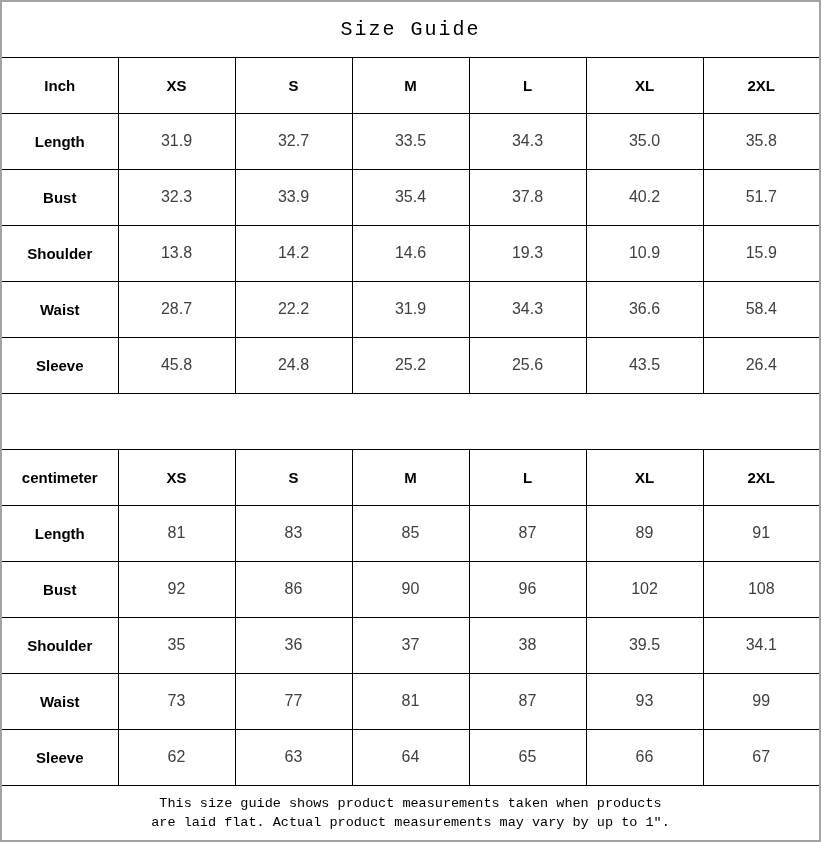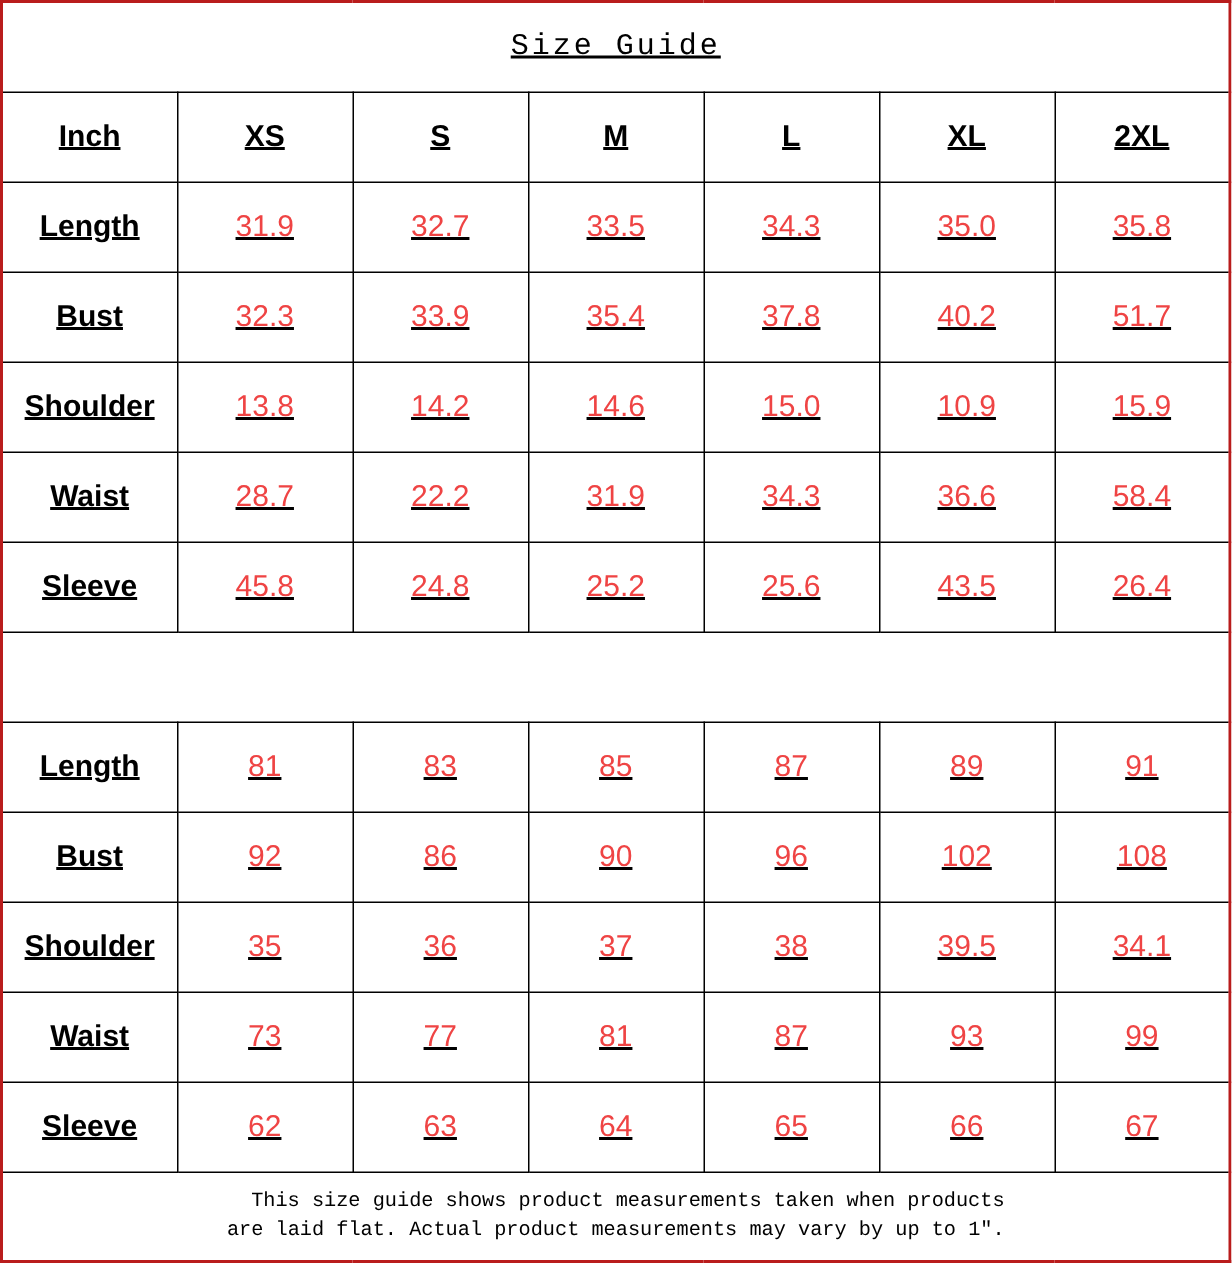--- a/index.html
+++ b/index.html
@@ -16,59 +16,59 @@
     color: #000000;
     background: #ffffff;
   }
   .size-guide td, .size-guide th {
     border: 1px solid #000000;
     text-align: center;
     vertical-align: middle;
     padding: 0;
     overflow: hidden;
   }
-  .size-guide { border: 2px solid #b91c1c; text-decoration: underline; }
+  .size-guide { border: 2px solid #a3a3a3; }
   .size-guide tr { height: 56px; }
 
   
   .title-cell {
     font-family: "Liberation Mono", monospace;
     font-size: 20px;
     font-weight: normal;
     letter-spacing: 2px;
     color: #000000;
   }
 
   
   .head-cell, .label-cell {
-    font-size: 20px;
+    font-size: 15px;
     font-weight: bold;
     color: #000000;
   }
 
   
   .value-cell {
-    font-size: 20px;
+    font-size: 16px;
     font-weight: normal;
-    color: #ef4444;
+    color: #404040;
   }
 
   
   .spacer-cell { border-left: none; border-right: none; }
 
   
   .footer-cell {
     font-family: "Liberation Mono", monospace;
     font-size: 13.5px;
     color: #000000;
     text-align: center;
   }
   .footer-inner {
     display: inline-block;
-    text-align: right;
+    text-align: center;
     line-height: 19px;
   }
 </style>
 </head>
 <body>
 
 <table class="size-guide">
 
   <tbody>
       <tr>
@@ -101,21 +101,21 @@
     <td class="value-cell">35.4</td>
     <td class="value-cell">37.8</td>
     <td class="value-cell">40.2</td>
     <td class="value-cell">51.7</td>
   </tr>
   <tr>
     <td class="label-cell">Shoulder</td>
     <td class="value-cell">13.8</td>
     <td class="value-cell">14.2</td>
     <td class="value-cell">14.6</td>
-    <td class="value-cell">15.0</td>
+    <td class="value-cell">19.3</td>
     <td class="value-cell">10.9</td>
     <td class="value-cell">15.9</td>
   </tr>
   <tr>
     <td class="label-cell">Waist</td>
     <td class="value-cell">28.7</td>
     <td class="value-cell">22.2</td>
     <td class="value-cell">31.9</td>
     <td class="value-cell">34.3</td>
     <td class="value-cell">36.6</td>
@@ -128,20 +128,29 @@
     <td class="value-cell">25.2</td>
     <td class="value-cell">25.6</td>
     <td class="value-cell">43.5</td>
     <td class="value-cell">26.4</td>
   </tr>
 
   <tr>
     <td class="spacer-cell" colspan="7"></td>
   </tr>
 
+  <tr>
+    <th class="head-cell">centimeter</th>
+    <th class="head-cell">XS</th>
+    <th class="head-cell">S</th>
+    <th class="head-cell">M</th>
+    <th class="head-cell">L</th>
+    <th class="head-cell">XL</th>
+    <th class="head-cell">2XL</th>
+  </tr>
 
   <tr>
     <td class="label-cell">Length</td>
     <td class="value-cell">81</td>
     <td class="value-cell">83</td>
     <td class="value-cell">85</td>
     <td class="value-cell">87</td>
     <td class="value-cell">89</td>
     <td class="value-cell">91</td>
   </tr>

